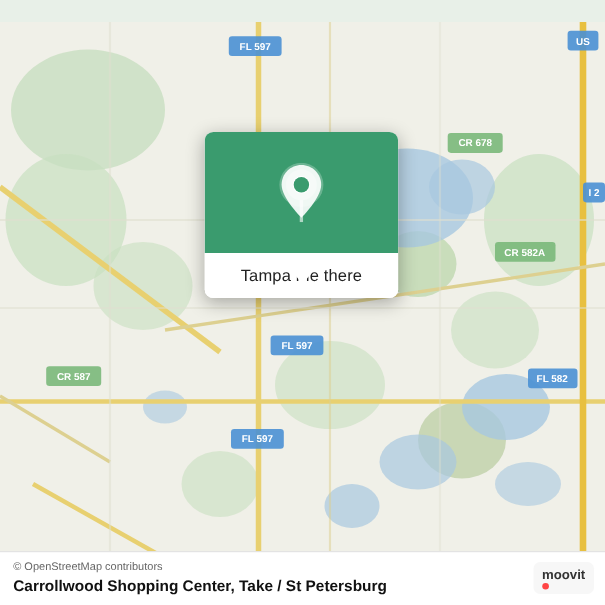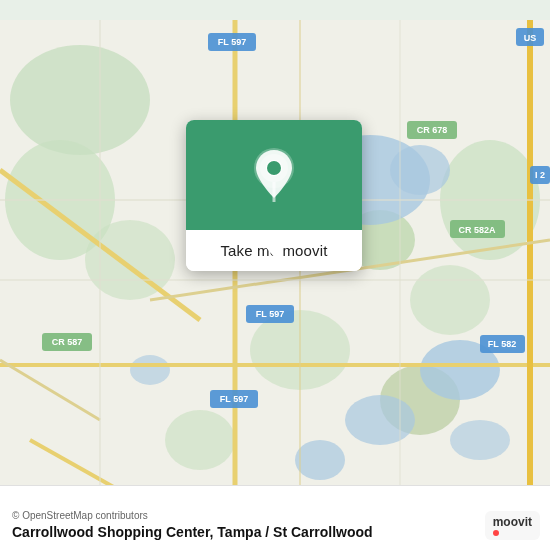--- a/index.html
+++ b/index.html
@@ -81,21 +81,21 @@
       z-index: 11;
     }
 
     
     #bottom-bar {
       position: absolute;
       bottom: 0;
       left: 0;
       right: 0;
       background: white;
-      padding: 24px 12px 10px 12px;
+      padding: 8px 12px 10px 12px;
       z-index: 10;
       border-top: 1px solid #e0e0e0;
     }
 
     #copyright-line {
       font-size: 10px;
       color: #666;
       margin-bottom: 3px;
     }
 
@@ -222,30 +222,30 @@
       <svg id="popup-pin" viewBox="0 0 44 54" xmlns="http://www.w3.org/2000/svg">
         <circle cx="22" cy="20" r="20" fill="white" opacity="0.25"></circle>
         <circle cx="22" cy="20" r="14" fill="white" opacity="0.35"></circle>
         <circle cx="22" cy="20" r="8" fill="white"></circle>
         <path d="M22 34 L22 54" stroke="white" stroke-width="3" opacity="0.6"></path>
 
         <path d="M22 2 C12 2 4 10 4 20 C4 32 22 50 22 50 C22 50 40 32 40 20 C40 10 32 2 22 2 Z" fill="white" opacity="0.9"></path>
         <circle cx="22" cy="20" r="7" fill="#3a9b6e"></circle>
       </svg>
     </div>
-    <button id="popup-button">Take me moovit</button>
+    <button id="popup-button">Tampa me there</button>
   </div>
 
   <div id="popup-triangle"></div>
 
   <div id="bottom-bar">
     <div id="copyright-line">
       <span>© OpenStreetMap contributors</span>
     </div>
-    <div id="location-name">Carrollwood Shopping Center, Tampa / St Carrollwood</div>
+    <div id="location-name">Carrollwood Shopping Center, Take / St Petersburg</div>
   </div>
 
   <div id="moovit-logo">
     <span id="moovit-text">moovit</span>
     <div id="moovit-dot"></div>
   </div>
 
 </div>
 
 </body></html>

